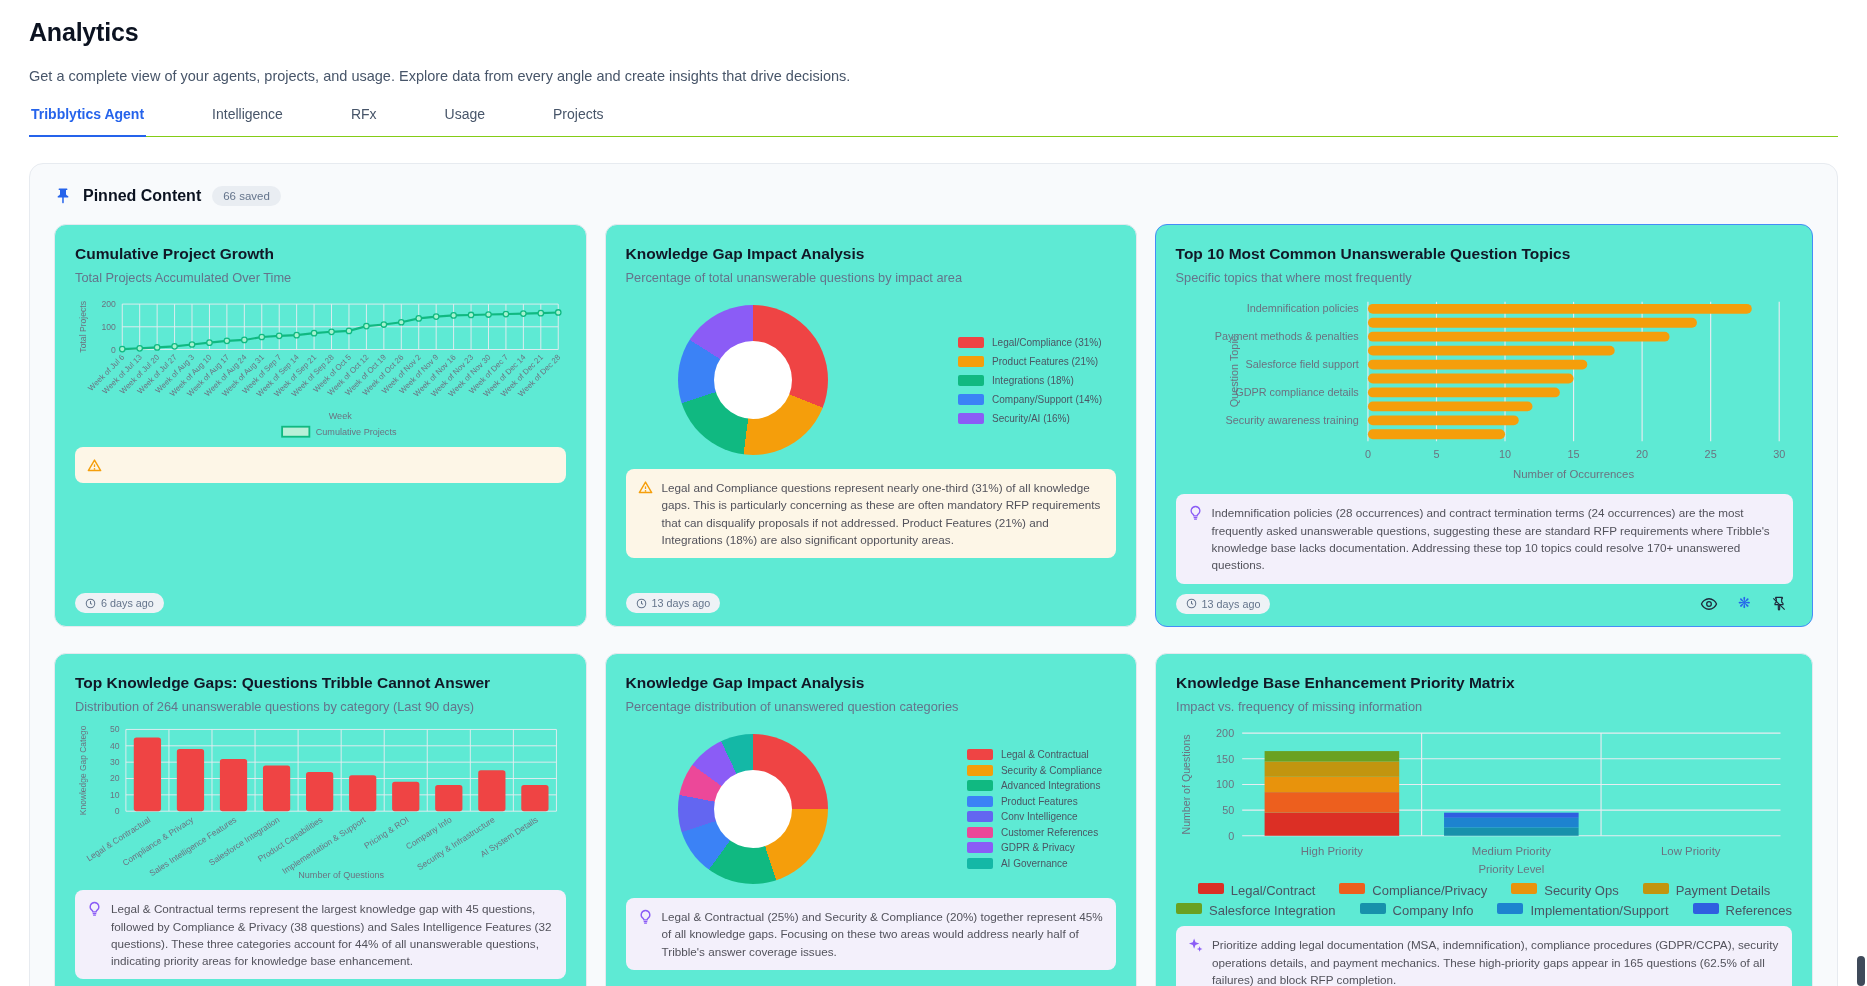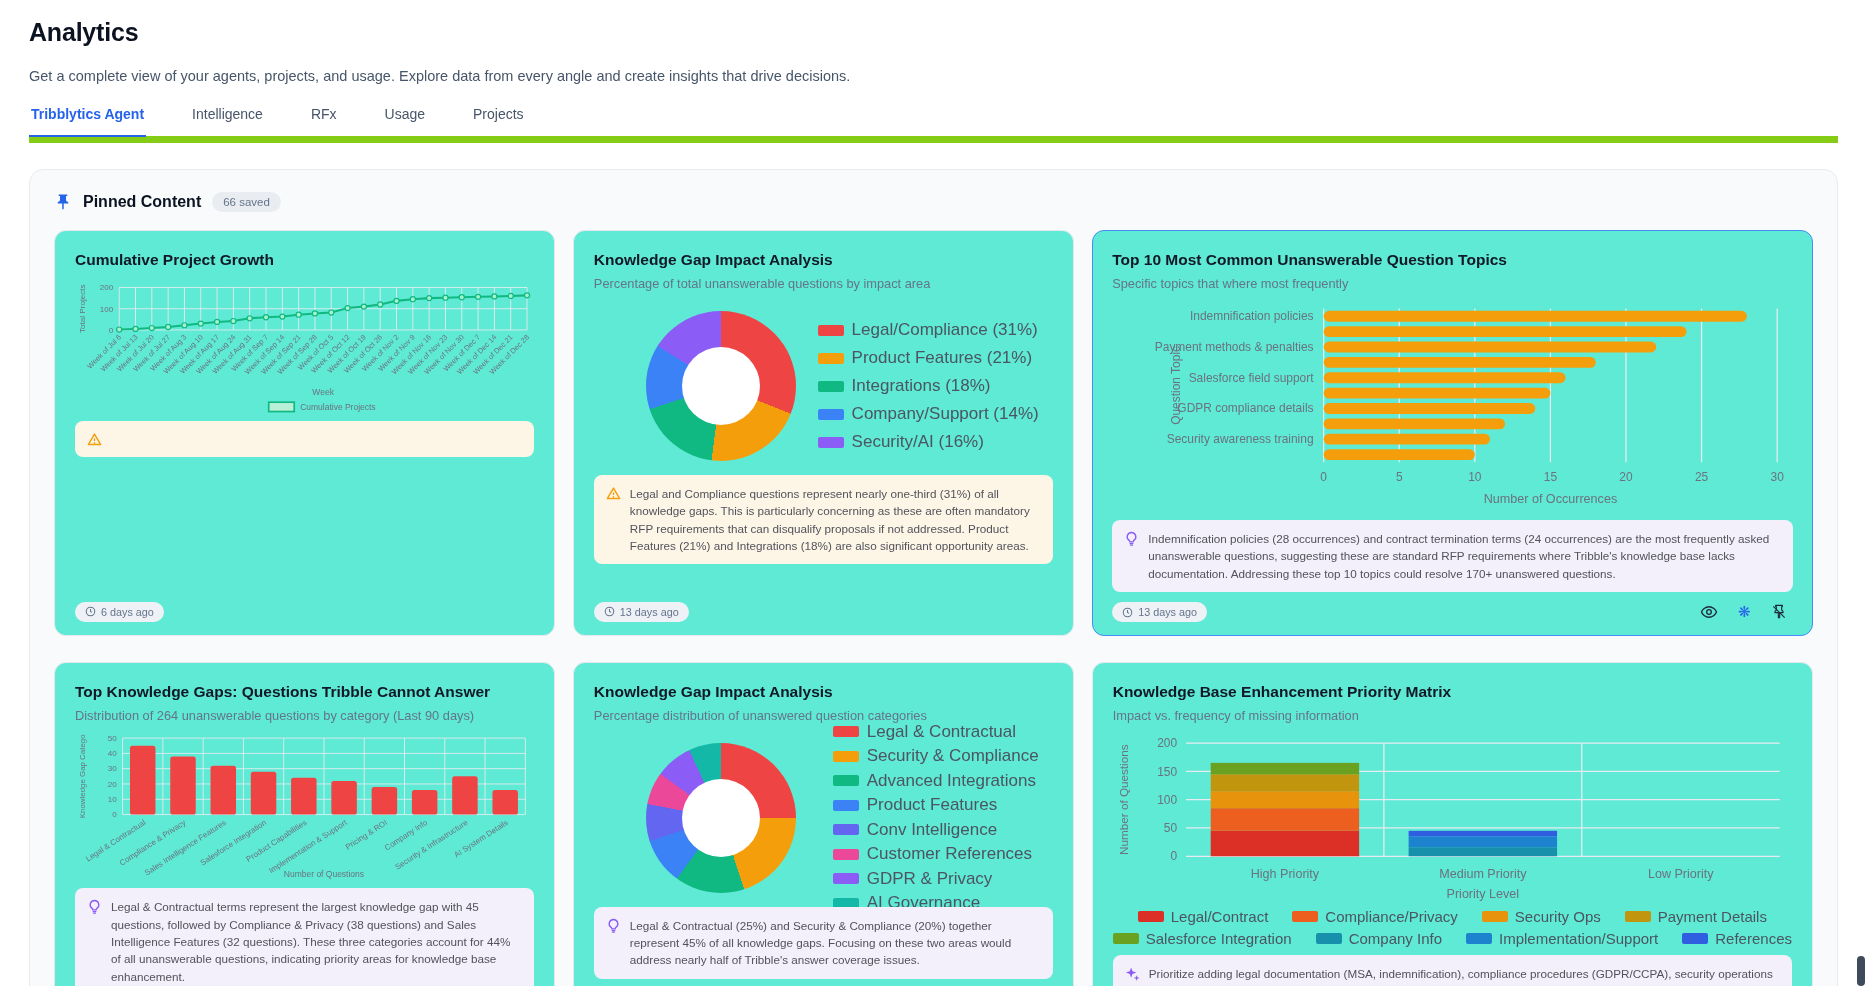--- a/index.html
+++ b/index.html
@@ -1,21 +1,21 @@
 <!DOCTYPE html>
 <html><head>
 <meta charset="utf-8">
 <style>
   *{box-sizing:border-box}
   html,body{margin:0;padding:0}
   body{width:1867px;height:986px;background:#fff;font-family:"Liberation Sans",sans-serif;color:#0f172a;overflow:hidden;position:relative}
   .page{padding:12px 29px 0}
   h1{font-size:25px;margin:6px 0 0;font-weight:700;letter-spacing:-.2px;color:#0b1220}
   .subtitle{font-size:14.5px;color:#475569;margin:21px 0 0}
-  .tabs{display:flex;gap:44px;margin-top:22px;border-bottom:7px solid #84cc16}
+  .tabs{display:flex;gap:64px;margin-top:22px;border-bottom:1px solid #84cc16}
   .tab{font-size:14px;color:#475569;padding:0 2px 13px;cursor:pointer;white-space:nowrap}
   .tab.active{color:#2563eb;font-weight:700;border-bottom:2.5px solid #2563eb;margin-bottom:-1px}
 
   .pinned{margin-top:26px;background:#f8fafc;border:1px solid #e7ebf0;border-radius:14px;padding:22px 24px 18px}
   .pinned-head{display:flex;align-items:center;gap:11px}
   .pinned-head h2{font-size:16px;margin:0;font-weight:700;color:#0b1220}
   .badge{background:#e9edf2;color:#64748b;font-size:11.5px;font-weight:400;border-radius:999px;padding:4px 11px}
 
   .grid{display:grid;grid-template-columns:repeat(3,1fr);gap:26px 18px;margin-top:18px}
   .card{background:#5eead4;border:1px solid #e5e9ef;border-radius:12px;padding:16px 20px 13px;display:flex;flex-direction:column;position:relative}
@@ -36,26 +36,26 @@
   .timestamp{display:inline-flex;align-items:center;gap:5px;background:#eef2f6;border-radius:999px;padding:4px 10px;font-size:10.8px;color:#64748b}
   .actions{display:flex;gap:16px;align-items:center;padding-right:4px}
   .act-btn{background:none;border:none;padding:2px;cursor:pointer;display:flex;align-items:center;font-family:"DejaVu Sans",sans-serif}
   .brand-glyph{color:#2563eb;font-size:15px;line-height:1}
 
   .donut-wrap{display:flex;align-items:center;padding:6px 8px 2px 52px;height:166px}
   .donut{width:150px;height:150px;border-radius:50%;position:relative;flex:0 0 auto}
   .donut::after{content:"";position:absolute;inset:24%;background:#fff;border-radius:50%}
   .donut-legend{list-style:none;margin:0 6px 0 auto;padding:0;display:flex;flex-direction:column;gap:8px}
   .donut-legend.compact{gap:4.5px}
-  .donut-legend li{display:flex;align-items:center;gap:8px;font-size:17px;color:#4b5563;white-space:nowrap}
+  .donut-legend li{display:flex;align-items:center;gap:8px;font-size:10px;color:#4b5563;white-space:nowrap}
   .sw{width:26px;height:11px;border-radius:2px;display:inline-block;flex:0 0 auto}
 
   .stack-legend{display:flex;flex-direction:column;gap:5px;margin-top:4px}
   .stack-legend .lrow{display:flex;justify-content:center;gap:24px}
-  .stack-legend .item{display:flex;align-items:center;gap:7px;font-size:15px;color:#4b5563;white-space:nowrap}
+  .stack-legend .item{display:flex;align-items:flex-start;gap:7px;font-size:13px;color:#4b5563;white-space:nowrap}
 
   .scroll-thumb{position:fixed;right:2px;bottom:0;width:8px;height:30px;background:#3f4a5a;border-radius:4px}
 </style>
 </head>
 <body>
 
 <div class="page">
   <h1>Analytics</h1>
   <p class="subtitle">Get a complete view of your agents, projects, and usage. Explore data from every angle and create insights that drive decisions.</p>
 
@@ -75,20 +75,21 @@
           </svg>
       </span>
       <h2>Pinned Content</h2>
       <span class="badge">66 saved</span>
     </div>
 
     <div class="grid">
 
       <article class="card">
         <h3>Cumulative Project Growth</h3>
+        <p class="card-sub">Total Projects Accumulated Over Time</p>
         <div class="chart">
             <svg viewBox="0 0 540 158" width="100%">
               <line x1="52" y1="10" x2="52" y2="60" stroke="#e8ecf1"></line>
               <line x1="71.2" y1="10" x2="71.2" y2="60" stroke="#e8ecf1"></line>
               <line x1="90.4" y1="10" x2="90.4" y2="60" stroke="#e8ecf1"></line>
               <line x1="109.6" y1="10" x2="109.6" y2="60" stroke="#e8ecf1"></line>
               <line x1="128.8" y1="10" x2="128.8" y2="60" stroke="#e8ecf1"></line>
               <line x1="148" y1="10" x2="148" y2="60" stroke="#e8ecf1"></line>
               <line x1="167.2" y1="10" x2="167.2" y2="60" stroke="#e8ecf1"></line>
               <line x1="186.4" y1="10" x2="186.4" y2="60" stroke="#e8ecf1"></line>

